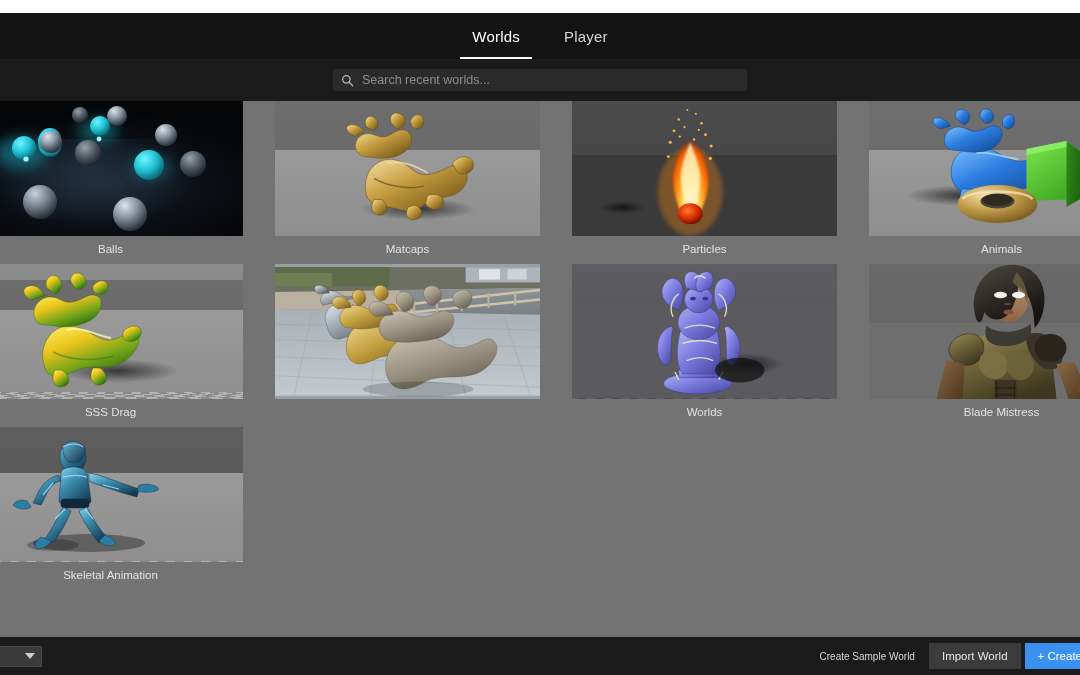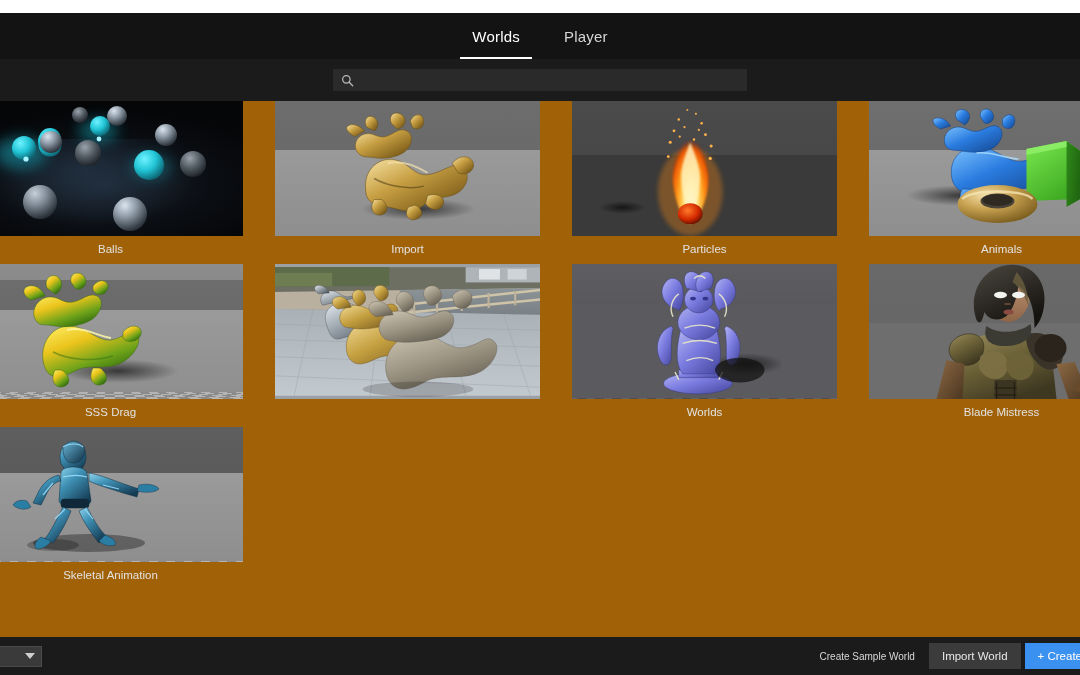--- a/index.html
+++ b/index.html
@@ -92,21 +92,21 @@
     font-size: 12.5px;
     font-family: "Liberation Sans", sans-serif;
   }
   .searchbox input::placeholder { color: #8d8d8d; }
 
   
   .gridwrap {
     flex: 1 1 auto;
     position: relative;
     overflow: hidden;
-    background: #a16207;
+    background: #737373;
   }
   .grid {
     position: absolute;
     left: -38px;
     top: 0;
     width: 1190px;
     display: flex;
     flex-wrap: wrap;
     gap: 0;
   }
@@ -268,20 +268,21 @@
       <span>Player</span>
     </div>
   </div>
 
   <div class="searchrow">
     <div class="searchbox">
       <svg class="mag" viewBox="0 0 16 16">
         <circle cx="6.6" cy="6.6" r="4.6" fill="none" stroke="#b9b9b9" stroke-width="1.5"></circle>
         <line x1="10.1" y1="10.1" x2="14.4" y2="14.4" stroke="#b9b9b9" stroke-width="1.6" stroke-linecap="round"></line>
       </svg>
+      <input type="text" placeholder="Search recent worlds..." style="">
     </div>
   </div>
 
   <div class="gridwrap">
     <div class="grid">
 
       <div class="card">
         <div class="thumb">
           <div class="scene sc-balls">
             <div class="ground"></div>
@@ -360,21 +361,21 @@
                 <path d="M186 62 C194 52 206 54 208 62 C210 70 200 76 192 72 Z"></path>
                 <path d="M104 100 C98 110 104 118 112 116 C120 114 118 104 112 100 Z"></path>
                 <path d="M140 108 C134 118 142 124 150 120 C158 116 152 106 146 106 Z"></path>
                 <path d="M160 96 C170 92 180 98 176 106 C172 114 160 110 158 104 Z"></path>
               </g>
               <path d="M118 62 C134 58 150 66 160 72" fill="none" stroke="#f3e3b0" stroke-width="2" opacity=".7"></path>
               <path d="M104 78 C118 86 140 90 156 86" fill="none" stroke="#3f2f0d" stroke-width="1.6" opacity=".5"></path>
             </svg>
           </div>
         </div>
-        <div class="cardlabel">Import</div>
+        <div class="cardlabel">Matcaps</div>
       </div>
 
       <div class="card">
         <div class="thumb">
           <div class="scene" style="background:#3a3a3a">
             <div class="sky" style="background:linear-gradient(#4b4b4b,#474747);height:40%"></div>
 
             <div class="shadowblob" style="left:10%;top:74%;width:18%;height:10%"></div>
             <svg viewBox="0 0 278 135" style="position:absolute;inset:0;width:100%;height:100%">
               <defs>

